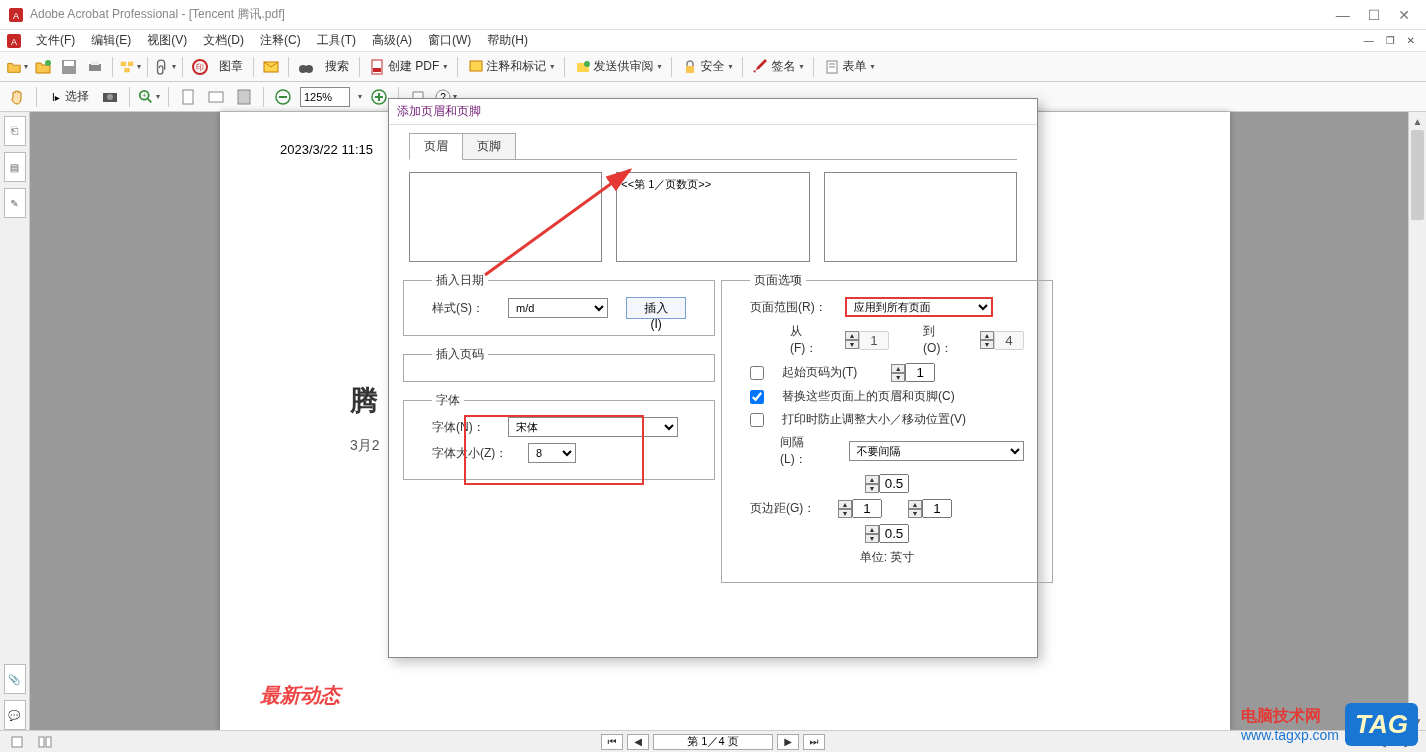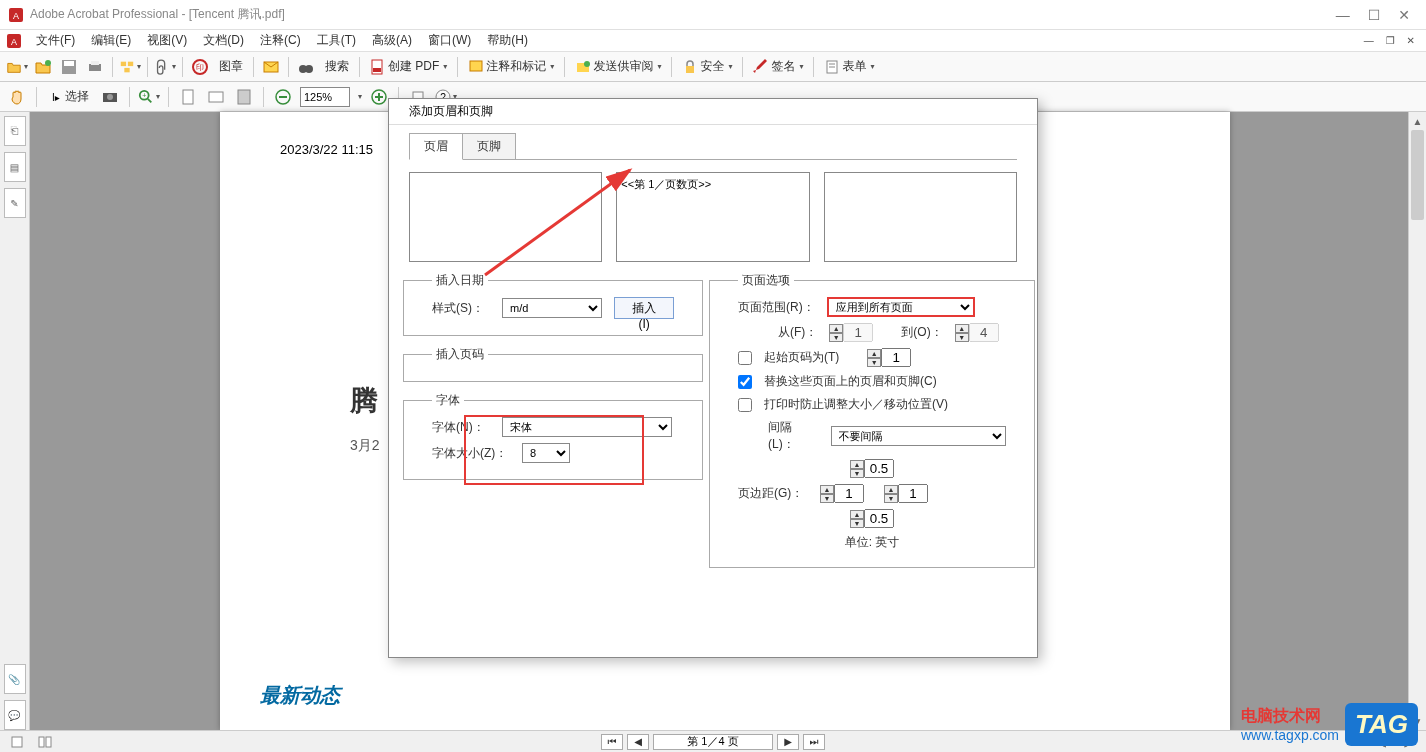--- a/index.html
+++ b/index.html
@@ -24,52 +24,52 @@
 .tb-item { display: flex; align-items: center; gap: 2px; padding: 2px 4px; cursor: pointer; font-size: 12px; }
 .tb-dd { font-size: 8px; color: #555; margin-left: 2px; }
 
 .zoom-input { width: 50px; height: 20px; border: 1px solid #999; font-size: 11px; padding: 0 4px; }
 
 .doc-area { position: absolute; top: 112px; left: 30px; right: 18px; bottom: 22px; background: #999; }
 .page-bg { position: absolute; left: 190px; top: 0; width: 1010px; height: 100%; background: #fff; box-shadow: 0 0 6px rgba(0,0,0,.3); padding: 30px 60px; }
 .page-bg .datetime { font-size: 13px; color: #000; }
 .page-bg .big-title { position: absolute; top: 270px; left: 130px; font-size: 28px; font-weight: bold; }
 .page-bg .sub-date { position: absolute; top: 325px; left: 130px; font-size: 14px; color: #555; }
-.page-bg .section { position: absolute; top: 570px; left: 40px; font-size: 20px; color: #0369a1; font-style: italic; font-weight: bold; }
+.page-bg .section { position: absolute; top: 570px; left: 40px; font-size: 20px; color: #ef4444; font-style: italic; font-weight: bold; }
 
 .side-panel { position: absolute; top: 112px; left: 0; width: 30px; bottom: 22px; background: #f0f0f0; border-right: 1px solid #ccc; display: flex; flex-direction: column; padding-top: 4px; gap: 6px; }
 .side-tab { width: 22px; height: 30px; border: 1px solid #bbb; background: #fff; margin: 0 auto; cursor: pointer; display:flex; align-items:center; justify-content:center; font-size:10px; color:#666; }
 .side-gap { flex: 1; }
 
 .right-scroll { position: absolute; top: 112px; right: 0; width: 18px; bottom: 22px; background: #f0f0f0; border-left: 1px solid #ccc; }
 .right-scroll .arrow { height: 18px; display: flex; align-items: center; justify-content: center; color: #666; cursor: pointer; font-size:10px; }
 .right-scroll .track { height: calc(100% - 36px); background: #f0f0f0; position: relative; }
 .right-scroll .thumb { position: absolute; top: 0; left: 2px; right: 2px; height: 90px; background: #ccc; border-radius: 2px; }
 
 .statusbar { position: absolute; bottom: 0; left: 0; right: 0; height: 22px; background: #f0f0f0; border-top: 1px solid #ccc; display: flex; align-items: center; padding: 0 6px; gap: 6px; }
 .statusbar .nav { margin: 0 auto; display: flex; align-items: center; gap: 4px; }
 .statusbar .nav-btn { width: 22px; height: 16px; border: 1px solid #aaa; background: #fff; cursor: pointer; font-size: 10px; display:flex; align-items:center; justify-content:center; }
 .statusbar .page-field { width: 120px; height: 16px; border: 1px solid #aaa; text-align: center; font-size: 11px; }
 
 
 .dialog { position: absolute; top: 98px; left: 388px; width: 650px; height: 560px; background: #fff; border: 1px solid #888; box-shadow: 4px 4px 12px rgba(0,0,0,.25); font-size: 12px; }
-.dialog .dlg-title { background: #fff; color: #000000; padding: 4px 20px; font-size: 12px; border-bottom: 1px solid #ddd; }
+.dialog .dlg-title { background: #fff; color: #701a75; padding: 4px 8px; font-size: 12px; border-bottom: 1px solid #ddd; }
 .tabbar { display: flex; margin: 8px 0 0 20px; }
 .tab { padding: 4px 14px; border: 1px solid #aaa; background: #f3f3f3; cursor: pointer; margin-right: -1px; }
 .tab.active { background: #fff; border-bottom: 1px solid #fff; position: relative; z-index: 1; }
 .tab-underline { border-bottom: 1px solid #aaa; margin-top: -1px; margin-left:20px; margin-right:20px; }
 
 .three-boxes { display: flex; gap: 14px; margin: 12px 20px 0; }
 .hbox { flex: 1; height: 90px; border: 1px solid #888; padding: 4px; font-size: 11px; background: #fff; resize:none; }
 
 .dlg-body { display: flex; margin: 10px 14px 0; gap: 6px; }
 .dlg-col { flex: 1; }
 fieldset { border: 1px solid #aaa; padding: 8px 28px 10px; margin-bottom: 10px; }
 legend { padding: 0 4px; font-size: 12px; }
-.row { display: flex; align-items: center; gap: 12px; margin-bottom: 6px; }
+.row { display: flex; align-items: center; gap: 18px; margin-bottom: 6px; }
 .row label { min-width: 58px; font-size: 12px; }
 select, input[type="text"] { border: 1px solid #888; height: 20px; font-size: 11px; padding: 0 3px; background: #fff; }
 select { width: 118px; }
 .btn { border: 1px solid #7a9fd4; background: #f3f6fc; padding: 2px 14px; height: 22px; cursor: pointer; font-size: 12px; }
 .btn-insert-highlight { border: 2px solid #1a6bd8; }
 input[type="checkbox"] { width: 14px; height: 14px; }
 .spinner { display: flex; align-items: center; }
 .spin-btns { display:flex; flex-direction: column; }
 .spin-btn { width: 14px; height: 9px; border: 1px solid #888; background: #eee; font-size: 7px; line-height: 7px; text-align: center; cursor: pointer; }
 .numfield { width: 30px; text-align: center; }

